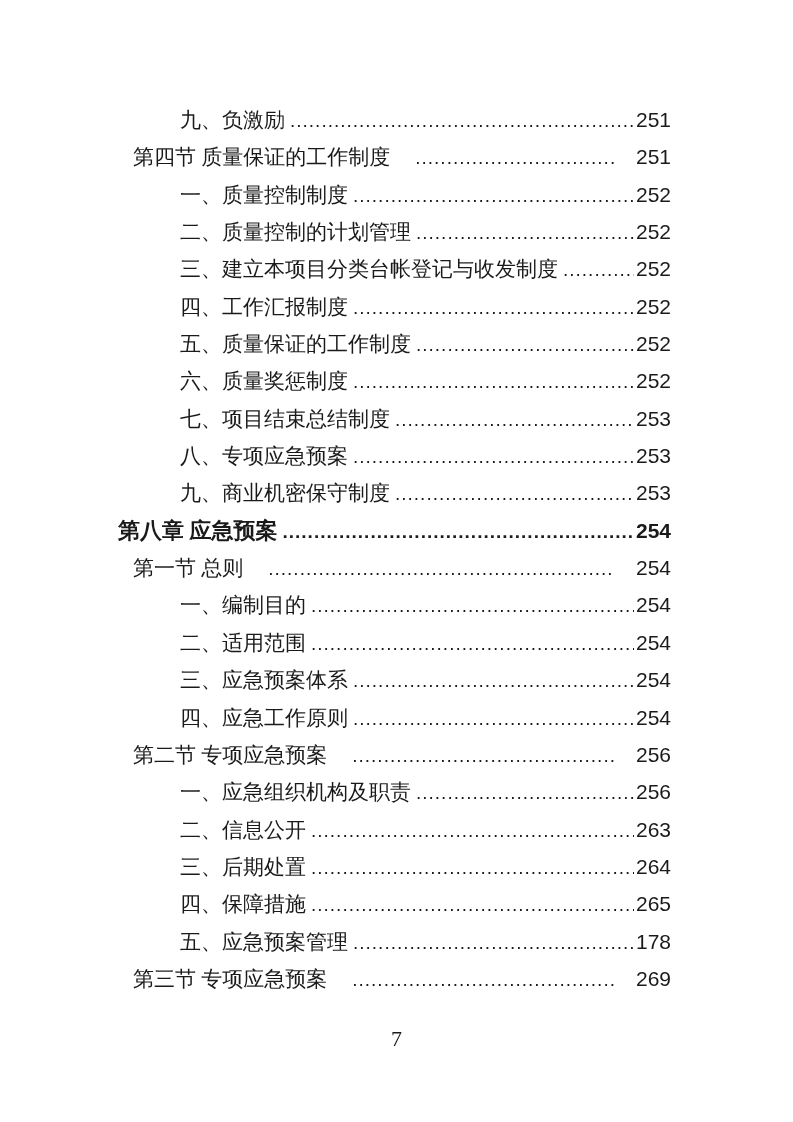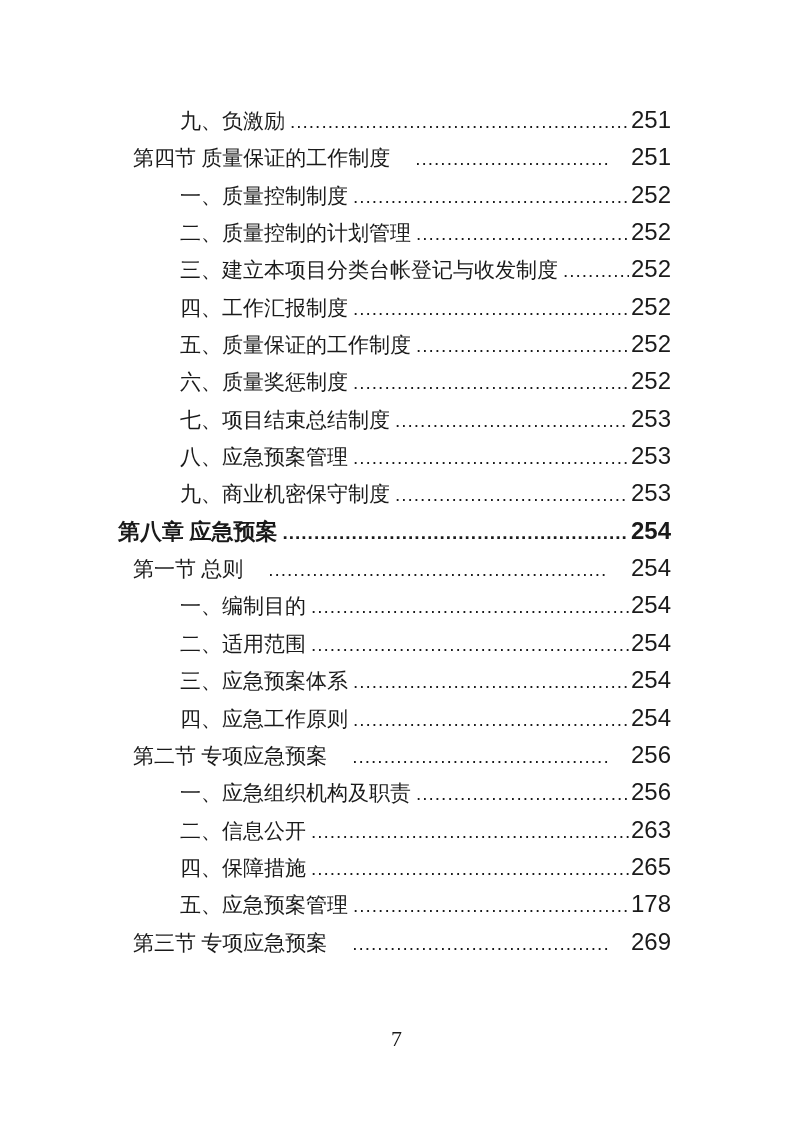--- a/index.html
+++ b/index.html
@@ -41,21 +41,21 @@
     margin: 0 2px 0 5px;
     font-family: "Liberation Sans", "DejaVu Sans", sans-serif;
     font-size: 19px;
   }
   .leader::after {
     content: "........................................................................................................................................................................";
     letter-spacing: 1px;
   }
   .pageno {
     font-family: "Liberation Sans", "DejaVu Sans", sans-serif;
-    font-size: 24px;
+    font-size: 21px;
     color: #1a1a1a;
   }
   .footer {
     position: absolute;
     top: 1026px; left: 0; right: 0;
     text-align: center;
     font-size: 22px;
     color: #1a1a1a;
     font-family: "Liberation Serif", "DejaVu Serif", serif;
   }
@@ -113,21 +113,21 @@
     <span class="pageno">252</span>
   </div>
 
   <div class="row level-2">
     <span class="label">七、项目结束总结制度</span>
     <span class="leader"></span>
     <span class="pageno">253</span>
   </div>
 
   <div class="row level-2">
-    <span class="label">八、应急预案管理</span>
+    <span class="label">八、专项应急预案</span>
     <span class="leader"></span>
     <span class="pageno">253</span>
   </div>
 
   <div class="row level-2">
     <span class="label">九、商业机密保守制度</span>
     <span class="leader"></span>
     <span class="pageno">253</span>
   </div>
 
@@ -178,20 +178,25 @@
     <span class="leader"></span>
     <span class="pageno">256</span>
   </div>
 
   <div class="row level-2">
     <span class="label">二、信息公开</span>
     <span class="leader"></span>
     <span class="pageno">263</span>
   </div>
 
+  <div class="row level-2">
+    <span class="label">三、后期处置</span>
+    <span class="leader"></span>
+    <span class="pageno">264</span>
+  </div>
 
   <div class="row level-2">
     <span class="label">四、保障措施</span>
     <span class="leader"></span>
     <span class="pageno">265</span>
   </div>
 
   <div class="row level-2">
     <span class="label">五、应急预案管理</span>
     <span class="leader"></span>

